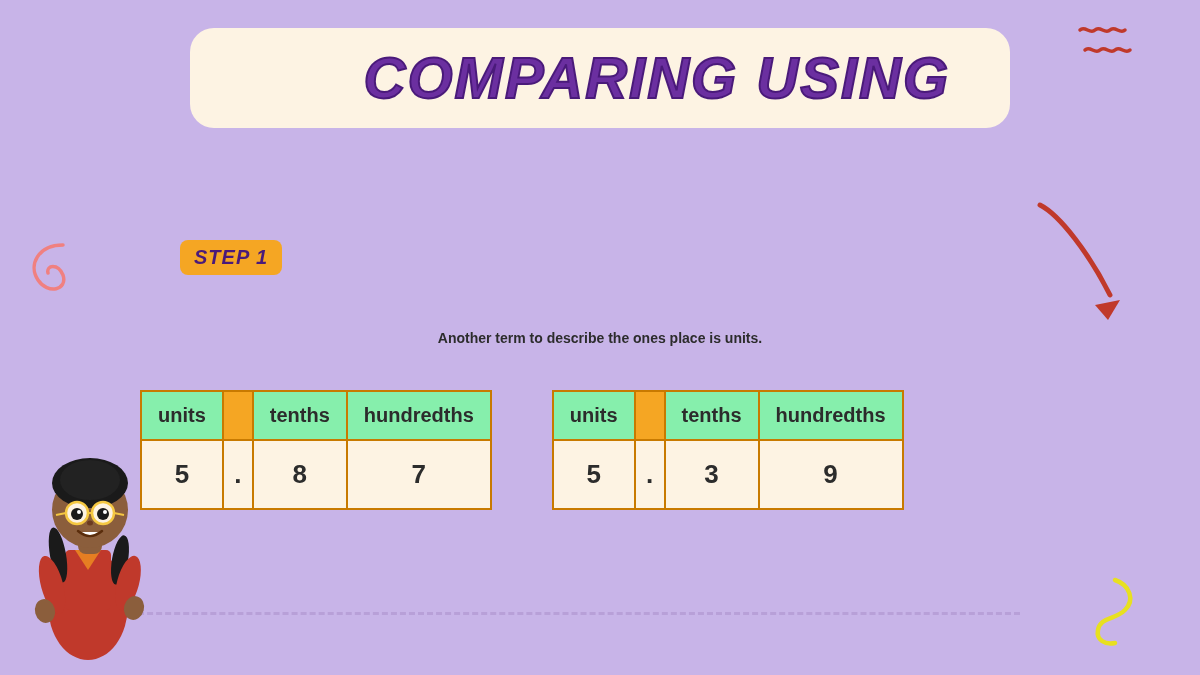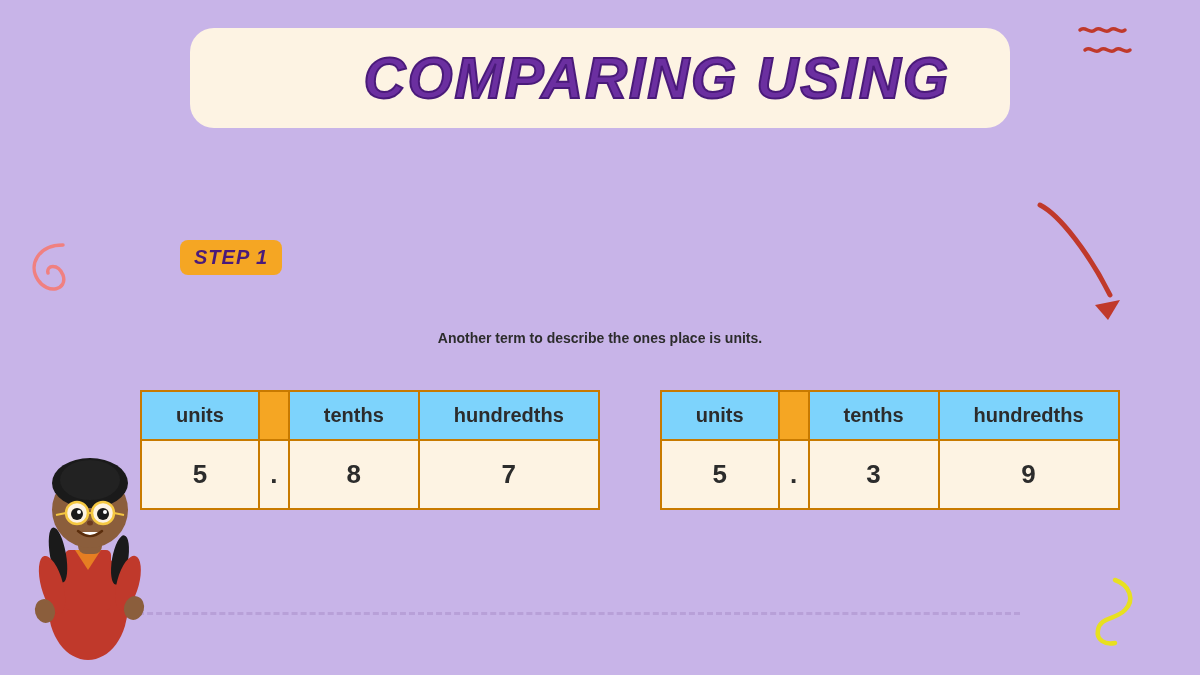--- a/index.html
+++ b/index.html
@@ -94,23 +94,23 @@
       left: 140px;
       display: flex;
       gap: 60px;
     }
 
     .place-value-table {
       border-collapse: collapse;
     }
 
     .place-value-table th {
-      background-color: #7dd3fc;
+      background-color: #86efac;
       border: 2px solid #c87a00;
-      padding: 12px 34px;
+      padding: 12px 16px;
       font-size: 20px;
       font-weight: 700;
       color: #2c2c2c;
       text-align: center;
       min-width: 80px;
     }
 
     .place-value-table th.dot-col {
       min-width: 30px;
       padding: 12px 8px;

